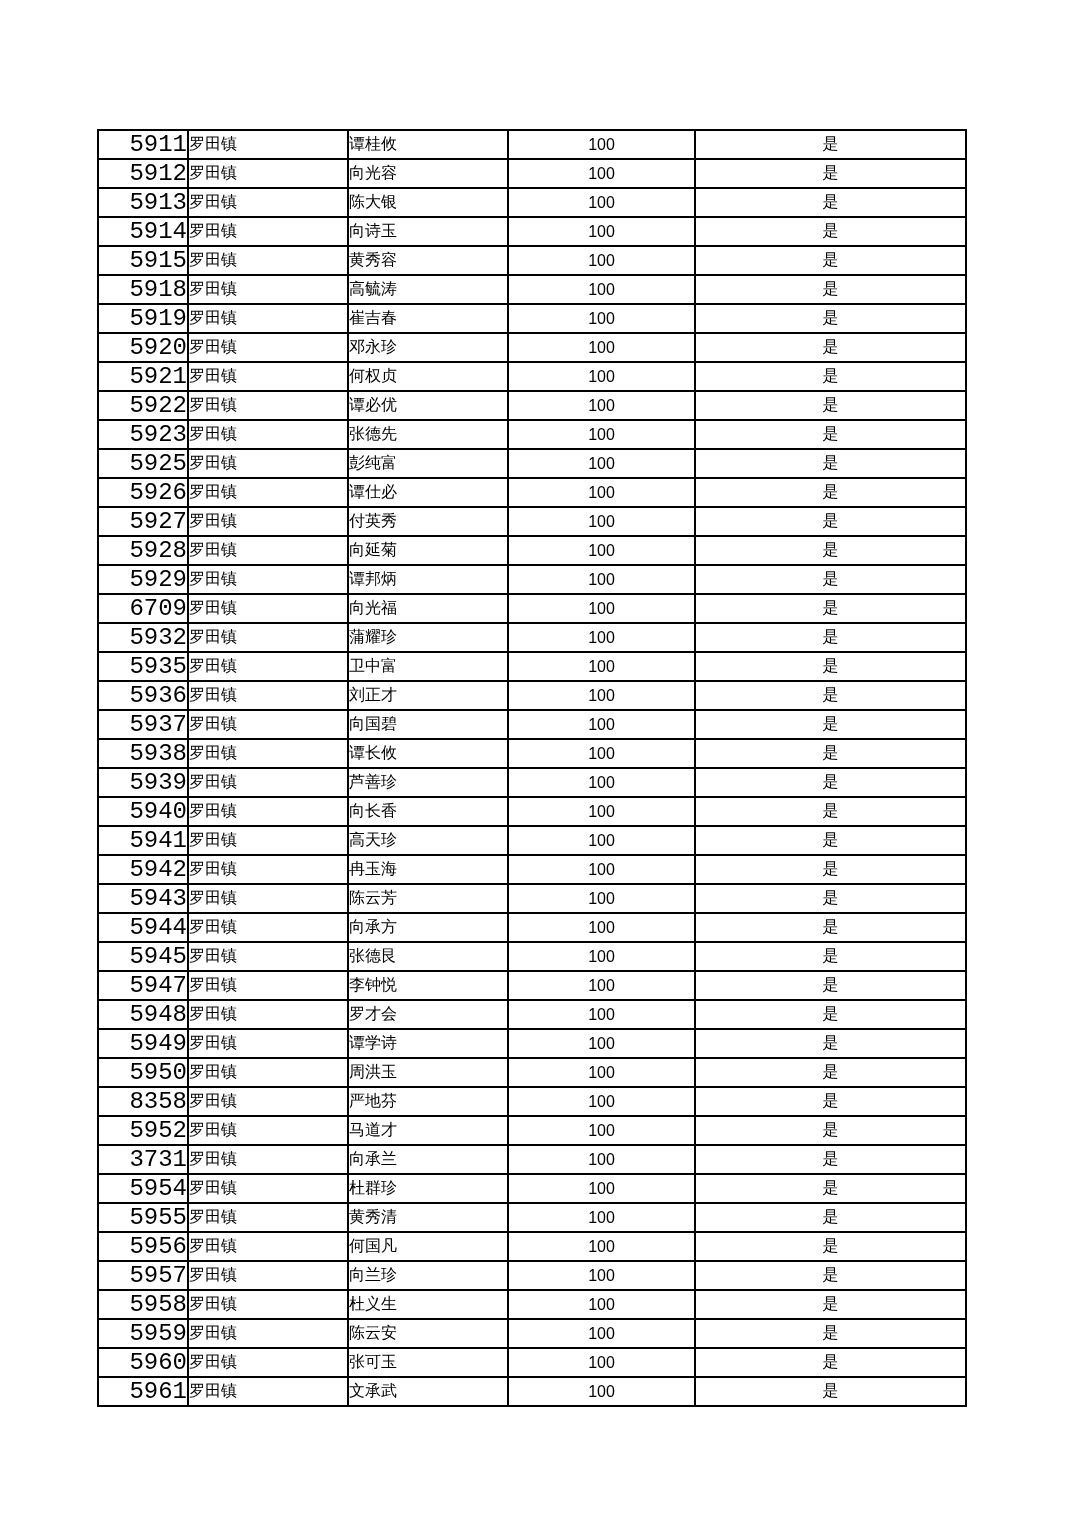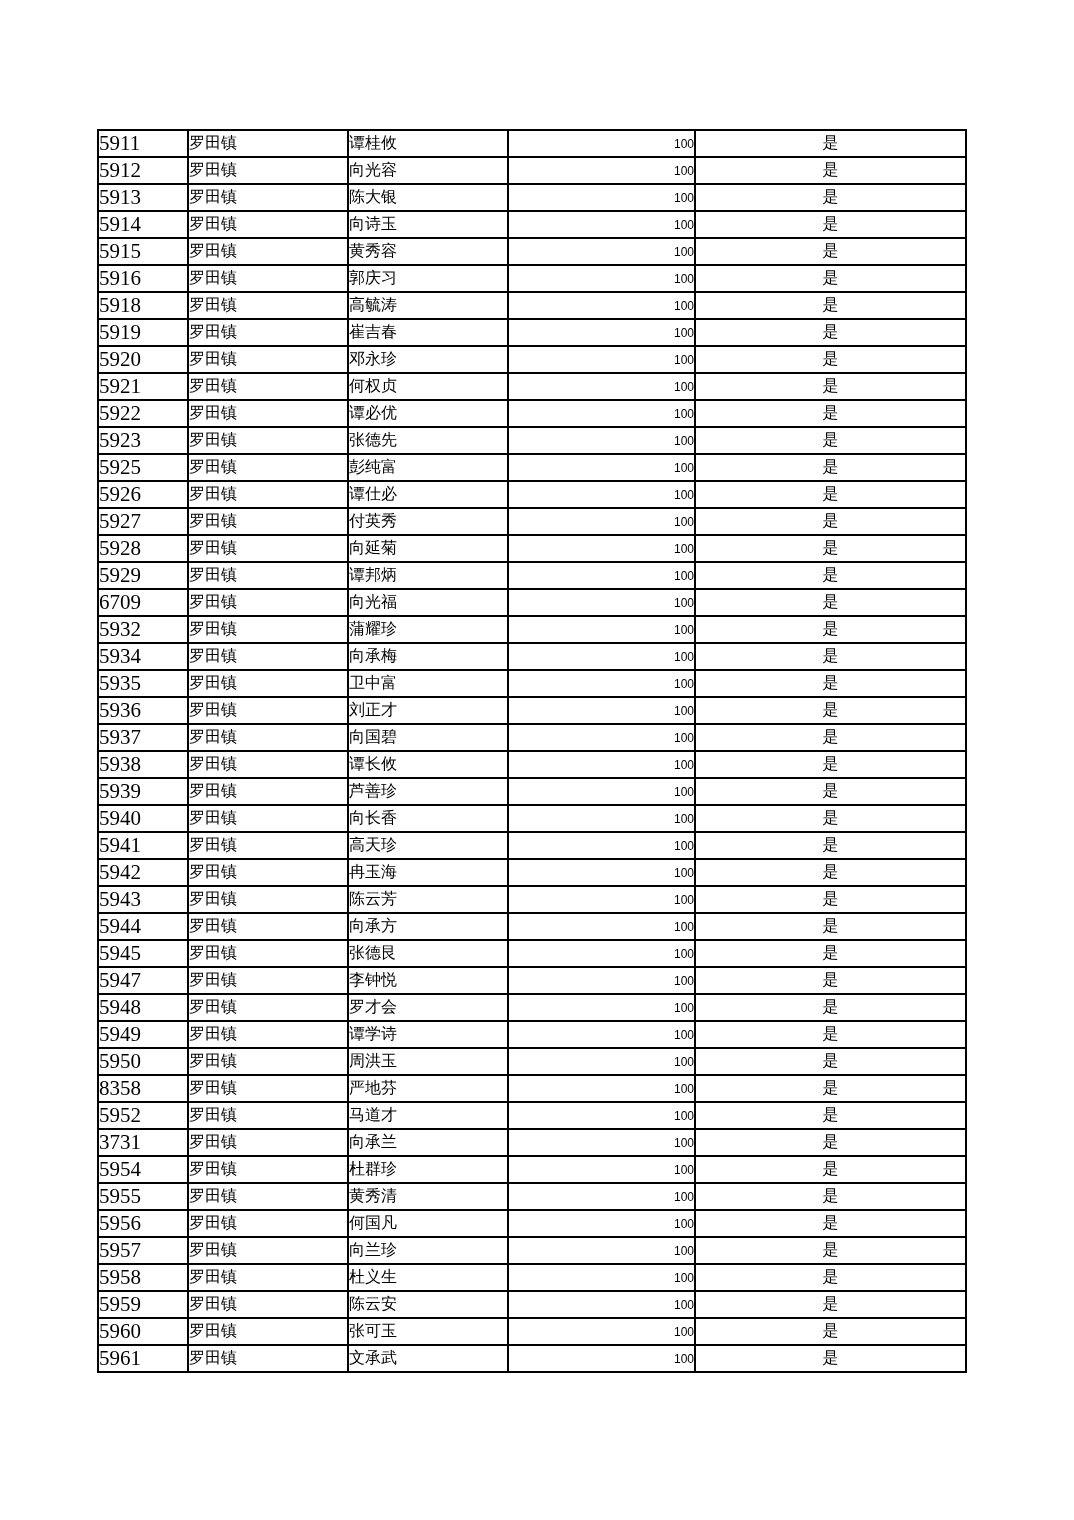--- a/index.html
+++ b/index.html
@@ -25,35 +25,35 @@
   table.results td {
     border: 2px solid #000000;
     height: 20.6px; 
     padding: 0;
     overflow: hidden;
     white-space: nowrap;
     vertical-align: middle;
     color: #000000;
   }
   td.c-id {
-    text-align: left;
-    font-family: Liberation Serif, serif;
-    font-size: 21px;
+    text-align: right;
+    font-family: Liberation Mono, monospace;
+    font-size: 24px;
   }
   td.c-town, td.c-name {
     text-align: left;
     padding-left: 4px;
     font-family: "Liberation Serif", "DejaVu Serif", serif;
     font-size: 16px;
   }
   td.c-score {
-    text-align: right;
+    text-align: center;
     padding-left: 2px;
     font-family: "Liberation Sans", "DejaVu Sans", sans-serif;
-    font-size: 12px;
+    font-size: 16px;
   }
   td.c-confirmed {
     text-align: center;
     font-family: "Liberation Serif", "DejaVu Serif", serif;
     font-size: 16px;
   }
 </style>
 </head>
 <body>
 
@@ -96,27 +96,20 @@
     <td class="c-confirmed">是</td>
   </tr>
         <tr>
     <td class="c-id">5915</td>
     <td class="c-town">罗田镇</td>
     <td class="c-name">黄秀容</td>
     <td class="c-score">100</td>
     <td class="c-confirmed">是</td>
   </tr>
         <tr>
-    <td class="c-id">5916</td>
-    <td class="c-town">罗田镇</td>
-    <td class="c-name">郭庆习</td>
-    <td class="c-score">100</td>
-    <td class="c-confirmed">是</td>
-  </tr>
-        <tr>
     <td class="c-id">5918</td>
     <td class="c-town">罗田镇</td>
     <td class="c-name">高毓涛</td>
     <td class="c-score">100</td>
     <td class="c-confirmed">是</td>
   </tr>
         <tr>
     <td class="c-id">5919</td>
     <td class="c-town">罗田镇</td>
     <td class="c-name">崔吉春</td>
@@ -190,27 +183,20 @@
     <td class="c-id">6709</td>
     <td class="c-town">罗田镇</td>
     <td class="c-name">向光福</td>
     <td class="c-score">100</td>
     <td class="c-confirmed">是</td>
   </tr>
         <tr>
     <td class="c-id">5932</td>
     <td class="c-town">罗田镇</td>
     <td class="c-name">蒲耀珍</td>
-    <td class="c-score">100</td>
-    <td class="c-confirmed">是</td>
-  </tr>
-        <tr>
-    <td class="c-id">5934</td>
-    <td class="c-town">罗田镇</td>
-    <td class="c-name">向承梅</td>
     <td class="c-score">100</td>
     <td class="c-confirmed">是</td>
   </tr>
         <tr>
     <td class="c-id">5935</td>
     <td class="c-town">罗田镇</td>
     <td class="c-name">卫中富</td>
     <td class="c-score">100</td>
     <td class="c-confirmed">是</td>
   </tr>

